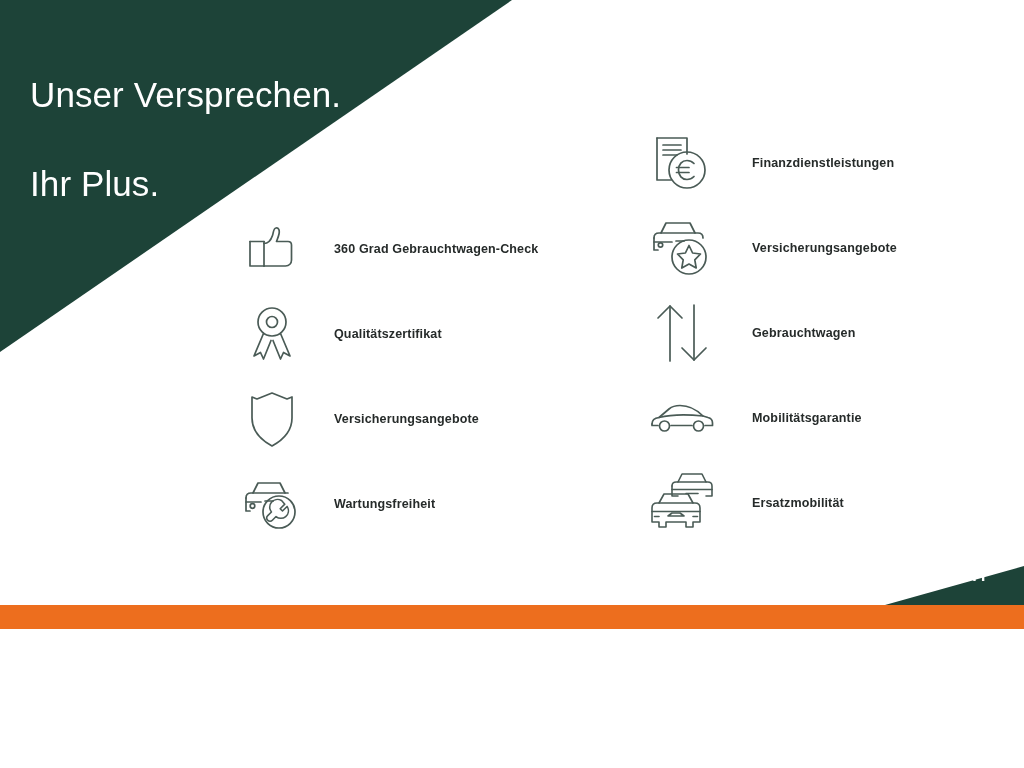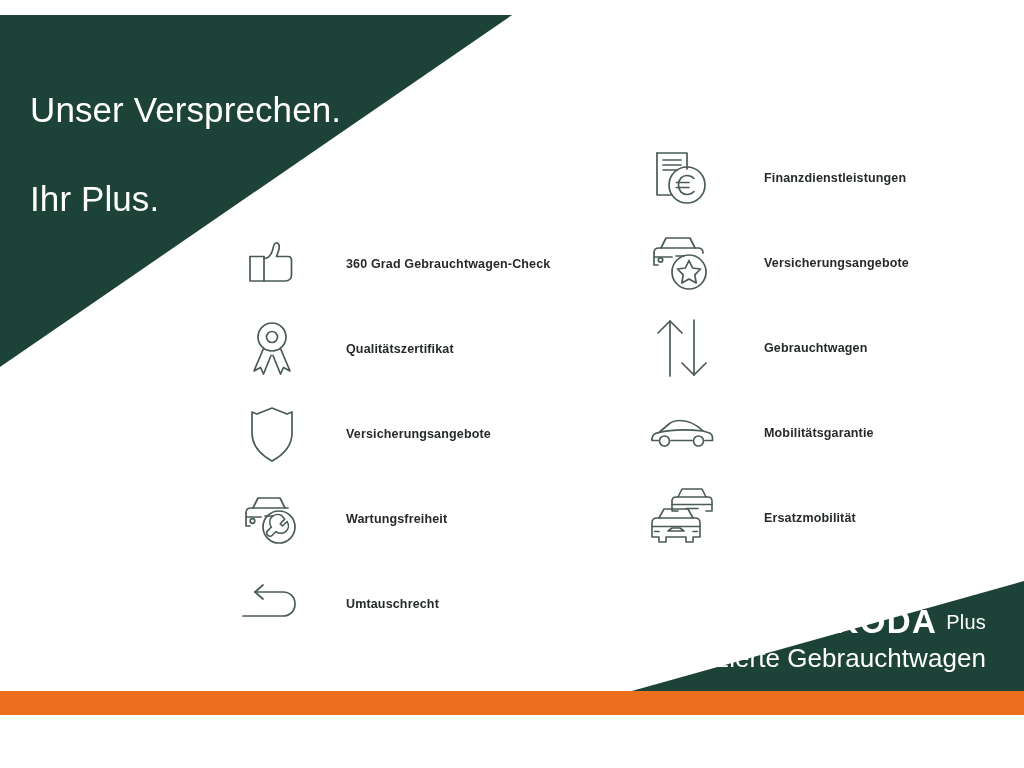--- a/index.html
+++ b/index.html
@@ -11,24 +11,23 @@
     width: 1024px;
     height: 768px;
     overflow: hidden;
     background: #ffffff;
     font-family: "Liberation Sans", "DejaVu Sans", sans-serif;
     -webkit-font-smoothing: antialiased;
   }
   .stage {
     position: relative;
     width: 1024px;
-    height: 700px;
+    height: 629px;
     background: #ffffff;
     overflow: hidden;
-    margin-top: 15px;
   }
 
   
   .wedge {
     position: absolute;
     background: #1d4338;
   }
   .wedge-top {
     left: 0;
     top: 0;
@@ -83,21 +82,20 @@
   }
   .col-left  { left: 236px; top: 206px; }
   .col-right { left: 646px; top: 120px; }
 
   .feature {
     position: relative;
     display: flex;
     align-items: center;
     height: 85px;
     margin-bottom: 0;
-    gap: 12px;
   }
   .feature .ico {
     width: 72px;
     min-width: 72px;
     height: 72px;
     display: flex;
     align-items: center;
     justify-content: center;
     color: #4a5b56;
   }
@@ -210,29 +208,20 @@
             <path d="M5 26 H20"></path>
             <circle cx="11.5" cy="30" r="2.3"></circle>
             <path d="M24 25 H32"></path>
             <circle cx="38" cy="36" r="16"></circle>
             <path d="M43.5 27.5 L38.5 32.5 L41 35 L46 30 C48.5 34 47.5 38.5 44.5 41 C41.5 43.5 37 43.5 34 41 L30 45 C28.6 46.4 26.4 46.4 25 45 C23.6 43.6 23.6 41.4 25 40 L29 36 C26.5 33 26.5 28.5 29 25.5 C31.5 22.5 36 21.5 40 23.5 Z" transform="translate(1,1) scale(0.92) translate(3,2)"></path>
           </svg>
         </span>
         <span class="flabel">Wartungsfreiheit</span>
       </div>
 
-      <div class="feature">
-        <span class="ico">
-          <svg width="62" height="44" viewBox="0 0 62 44" fill="none" stroke="currentColor" stroke-width="1.7" stroke-linejoin="round" stroke-linecap="round">
-            <path d="M2 34 H42 C49 34 54 29 54 22 C54 15 49 10 42 10 H14"></path>
-            <path d="M22 3 L14 10 L22 17"></path>
-          </svg>
-        </span>
-        <span class="flabel">Umtauschrecht</span>
-      </div>
 
     </div>
 
     <div class="col col-right">
 
       <div class="feature">
         <span class="ico">
           <svg width="62" height="62" viewBox="0 0 62 62" fill="none" stroke="currentColor" stroke-width="1.7" stroke-linejoin="round" stroke-linecap="round">
             <path d="M6 6 H36 V22"></path>
             <path d="M6 6 V48 H20"></path>

